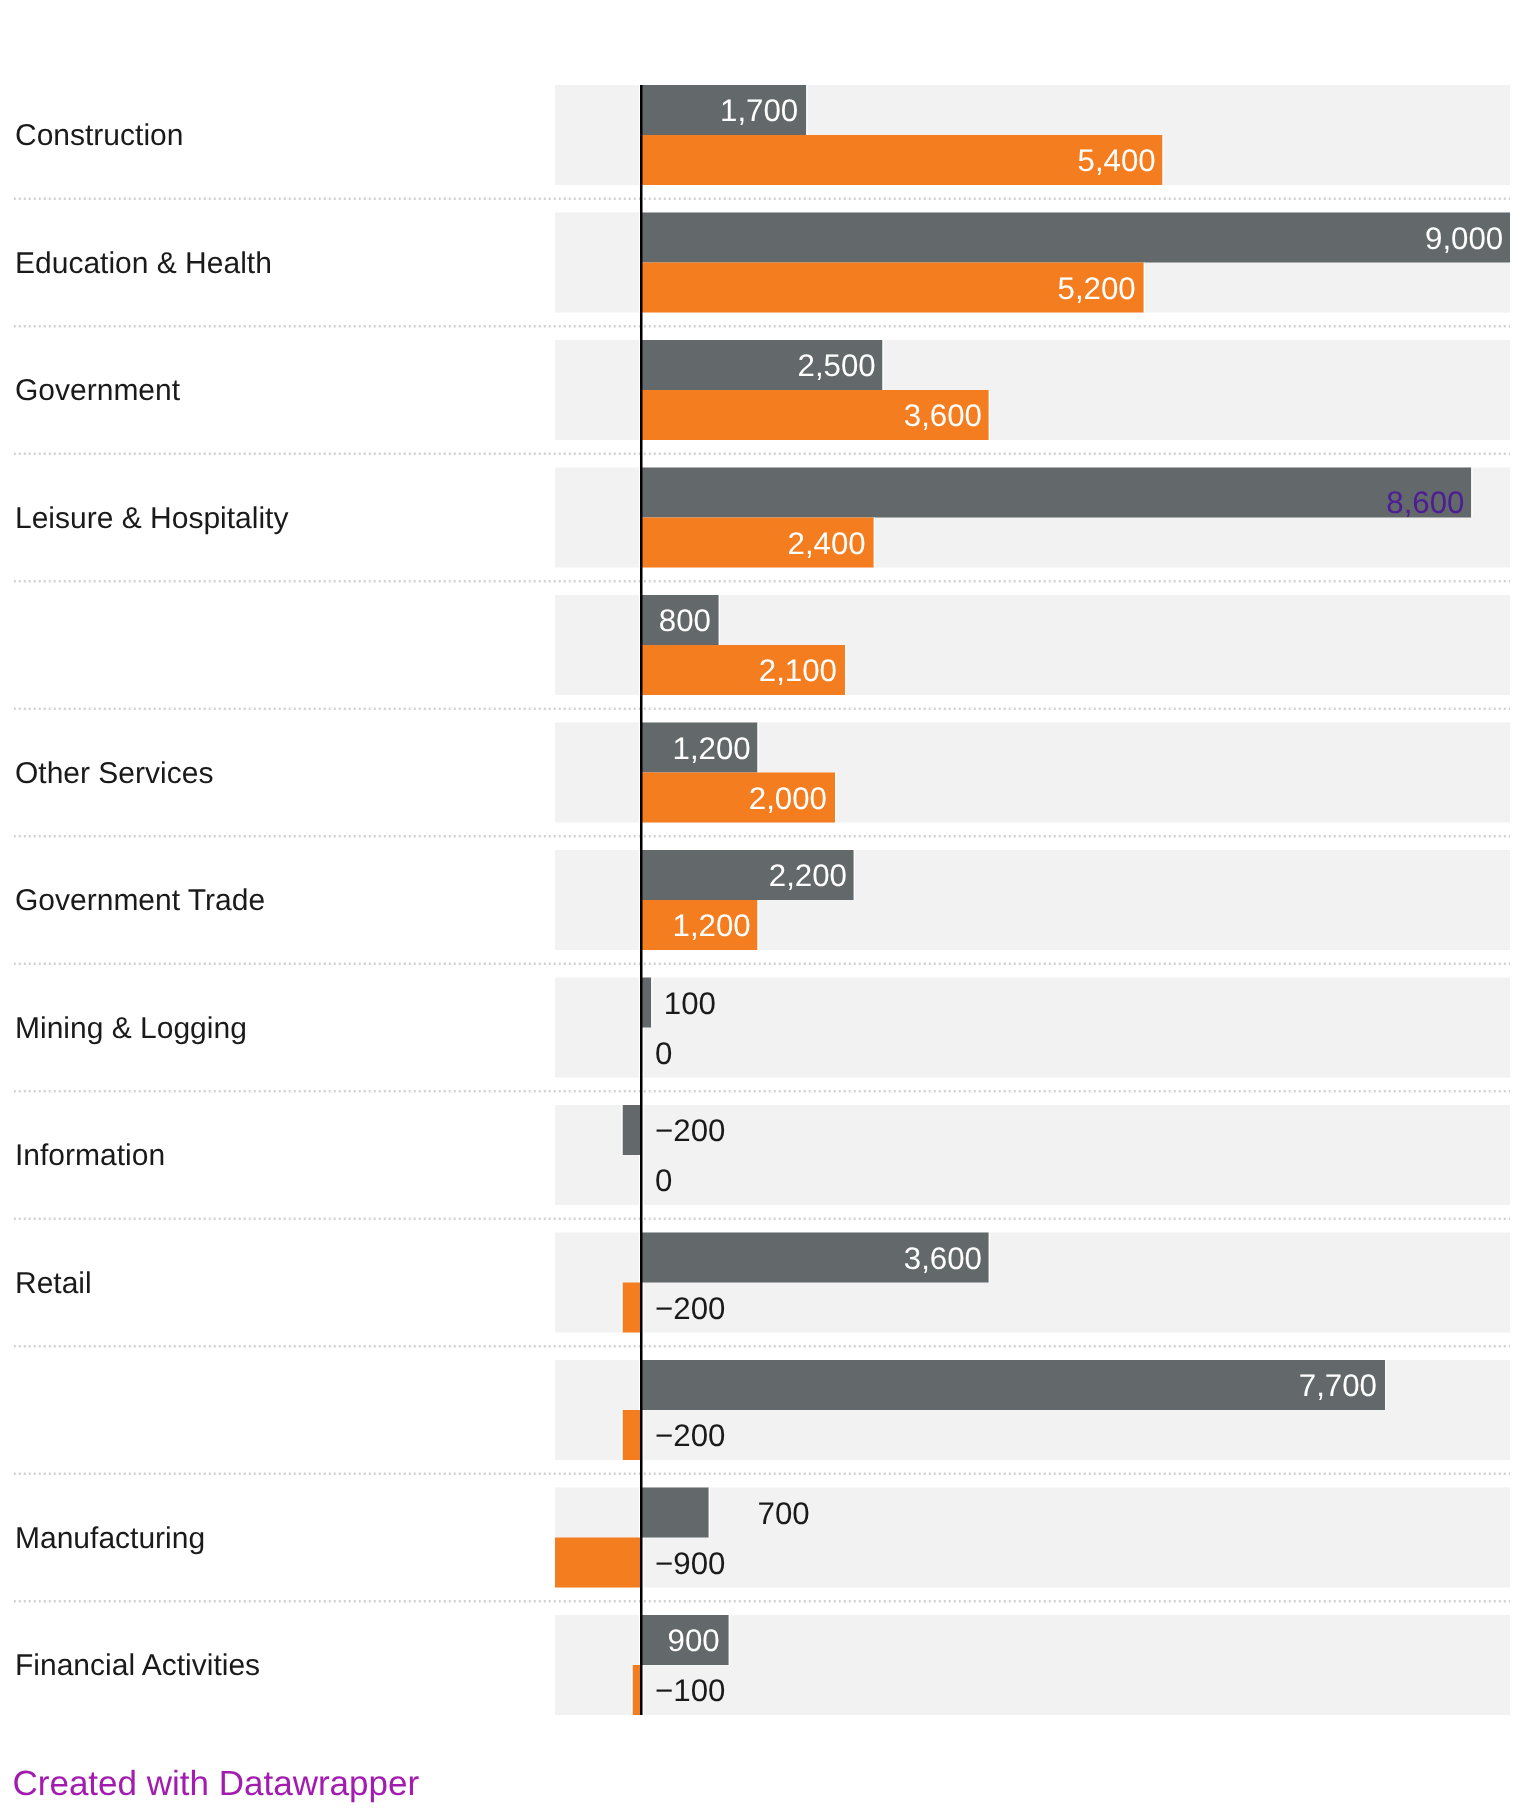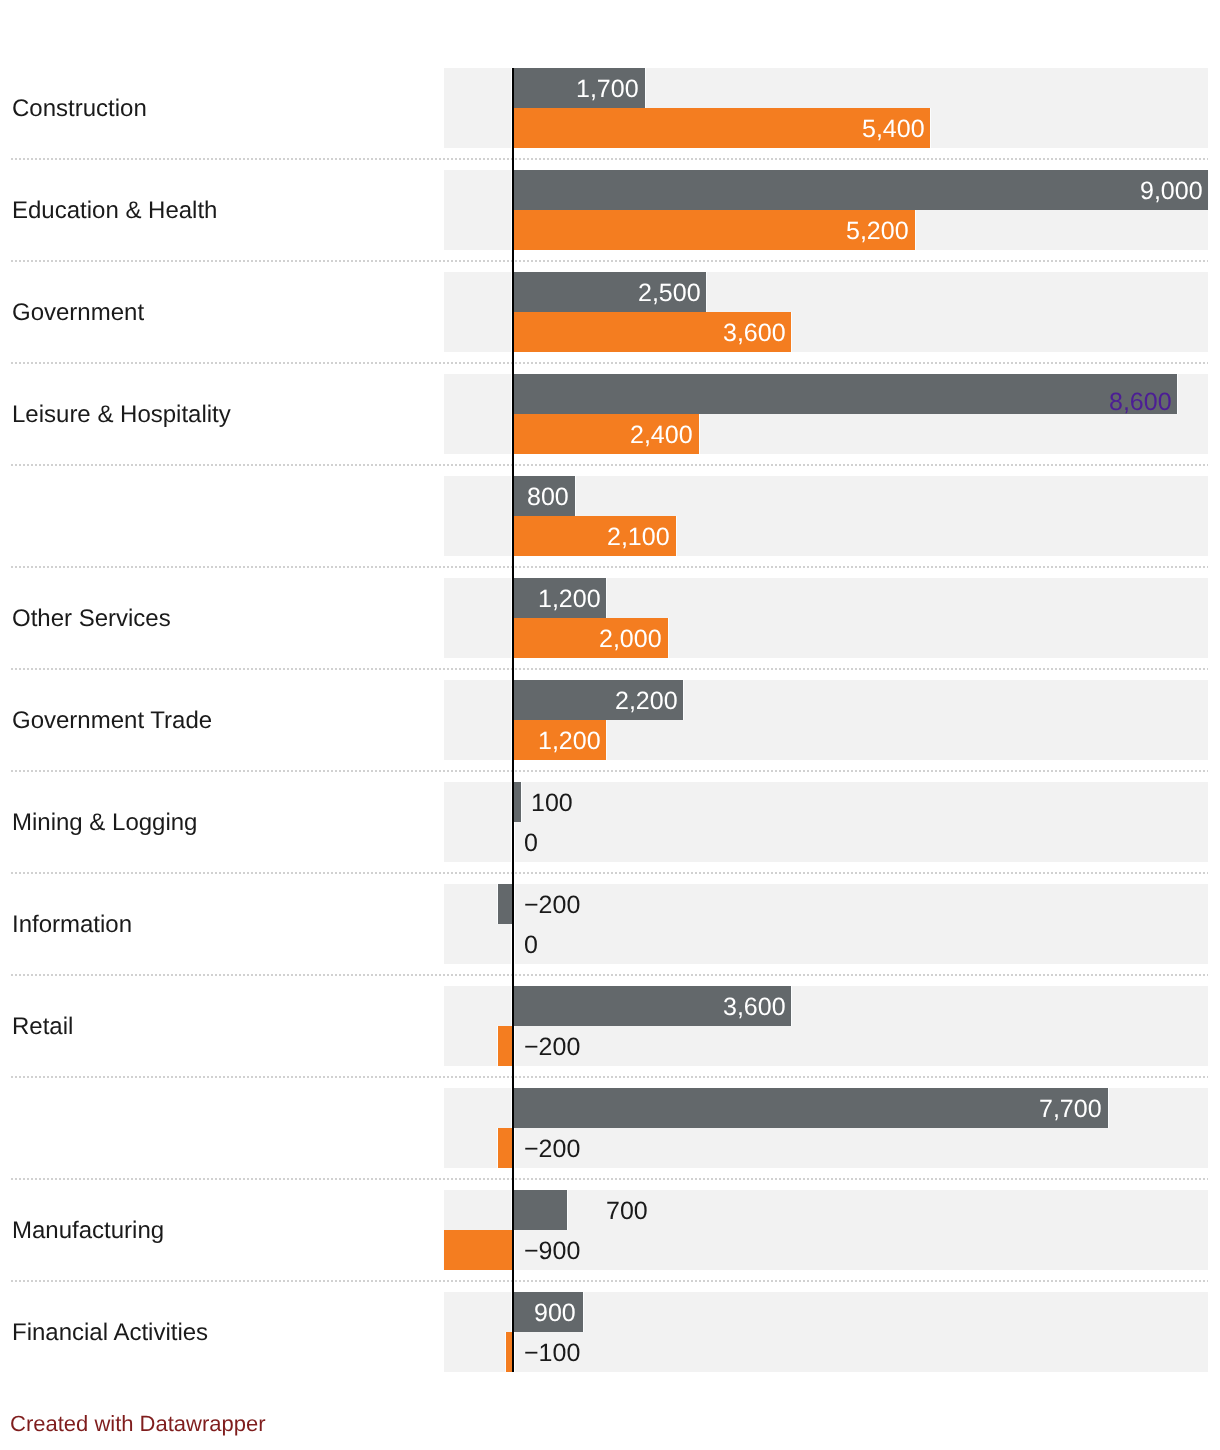--- a/index.html
+++ b/index.html
@@ -23,21 +23,21 @@
   .catlabel{position:absolute;font-size:24.0px;color:#1a1a1a;white-space:nowrap;}
   .bar{position:absolute;}
   .barcap{position:absolute;width:1px;background:#fbfdfe;}
   .vlabel{position:absolute;font-size:25px;white-space:nowrap;}
   .gridline{position:absolute;height:2px;
     background-image:linear-gradient(to right,#d1d1d1 0 2px,rgba(0,0,0,0) 2px 4px);
     background-size:4px 2px;background-repeat:repeat-x;}
   .zeroline{position:absolute;background:#000000;}
   .zerohalo{position:absolute;background:#ffffff;}
 
-  .footer{position:absolute;font-size:22px;color:#7f1d1d;}
+  .footer{position:absolute;font-size:28px;color:#a21caf;}
 </style>
 </head>
 <body>
 
 <div id="chart">
   <div class="plot">
       <div class="row" style="top: 67.8px; height: 80px;">
         <div class="band" style="left: 444px; top: 0px; width: 764px; height: 80px;"></div>
         <div class="zerohalo" style="left: 511px; top: 0px; width: 1px; height: 80px;"></div>
         <div class="zerohalo" style="left: 514px; top: 0px; width: 1px; height: 80px;"></div>

